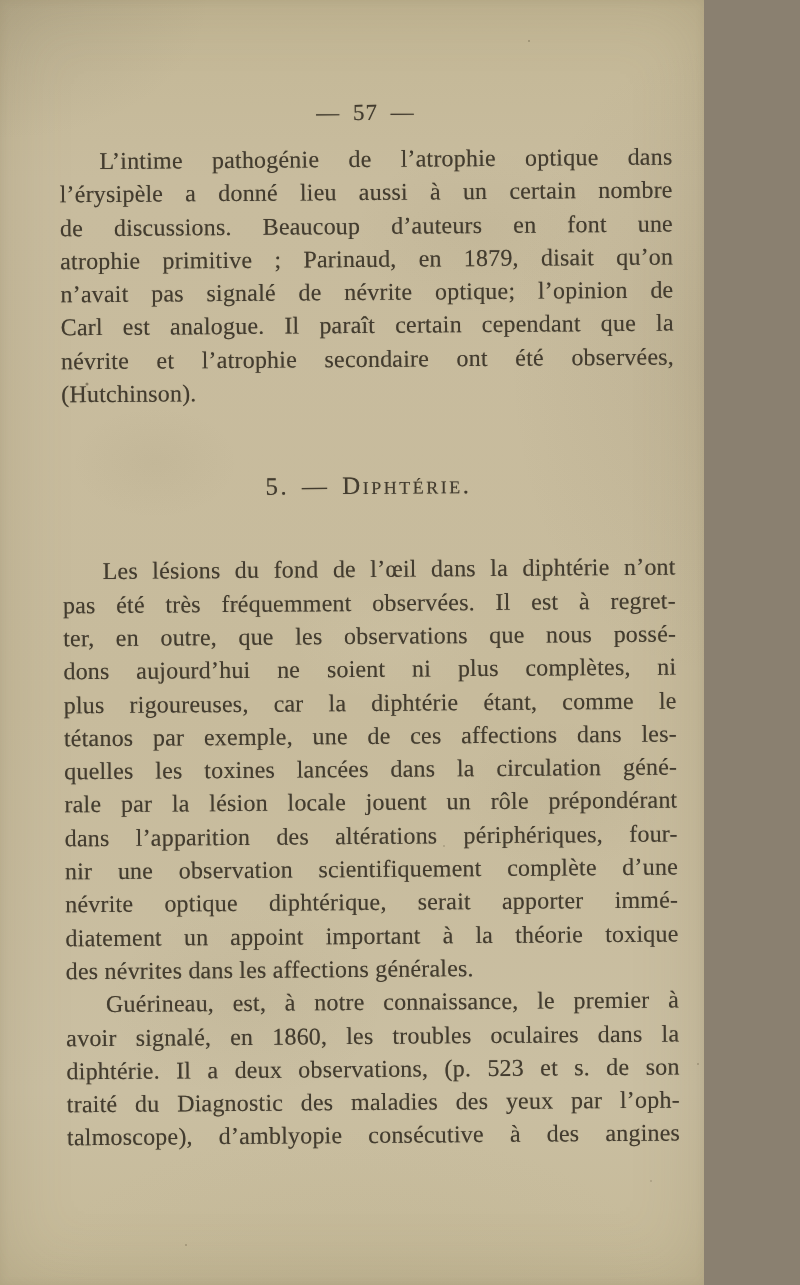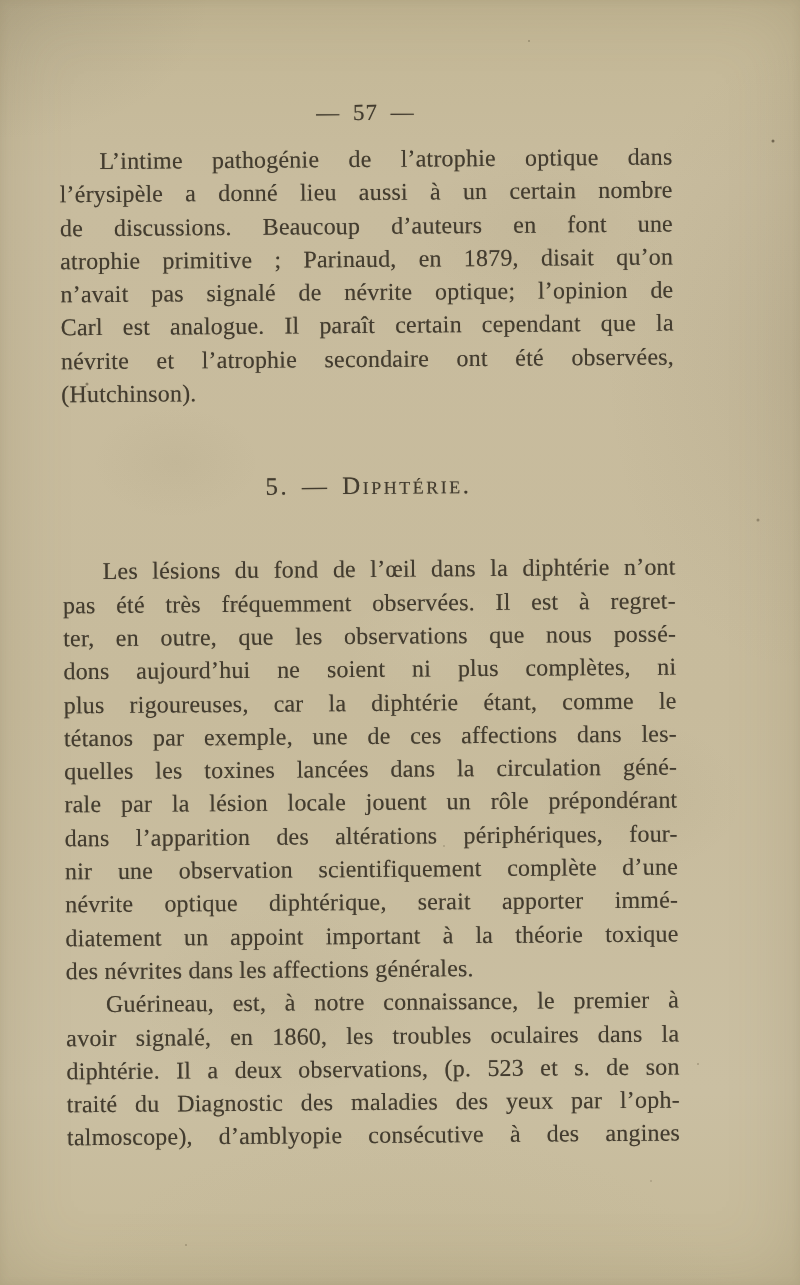--- a/index.html
+++ b/index.html
@@ -3,21 +3,21 @@
 <meta charset="utf-8">
 <style>
   html, body { margin: 0; padding: 0; }
   body {
     width: 800px; height: 1285px;
     font-family: "Liberation Serif", serif;
     background: #8a8070;
   }
   .page {
     position: relative;
-    width: 800px; height: 1285px;
+    width: 704px; height: 1285px;
     overflow: hidden;
     background:
       radial-gradient(ellipse 300px 200px at 0% 0%, rgba(105,100,92,0.14), rgba(105,100,92,0) 70%),
       radial-gradient(ellipse 260px 420px at 100% 28%, rgba(120,108,82,0.10), rgba(120,108,82,0) 75%),
       radial-gradient(ellipse 500px 300px at 50% 104%, rgba(175,165,135,0.18), rgba(175,165,135,0) 70%),
       linear-gradient(180deg, #c3b795 0%, #c8bc9e 14%, #c7bb9c 55%, #cabfa2 85%, #c5b997 100%);
     box-shadow: inset 0 0 70px rgba(118,104,74,0.22), inset 0 0 8px rgba(118,104,74,0.12);
     text-decoration: underline;
   }
   

